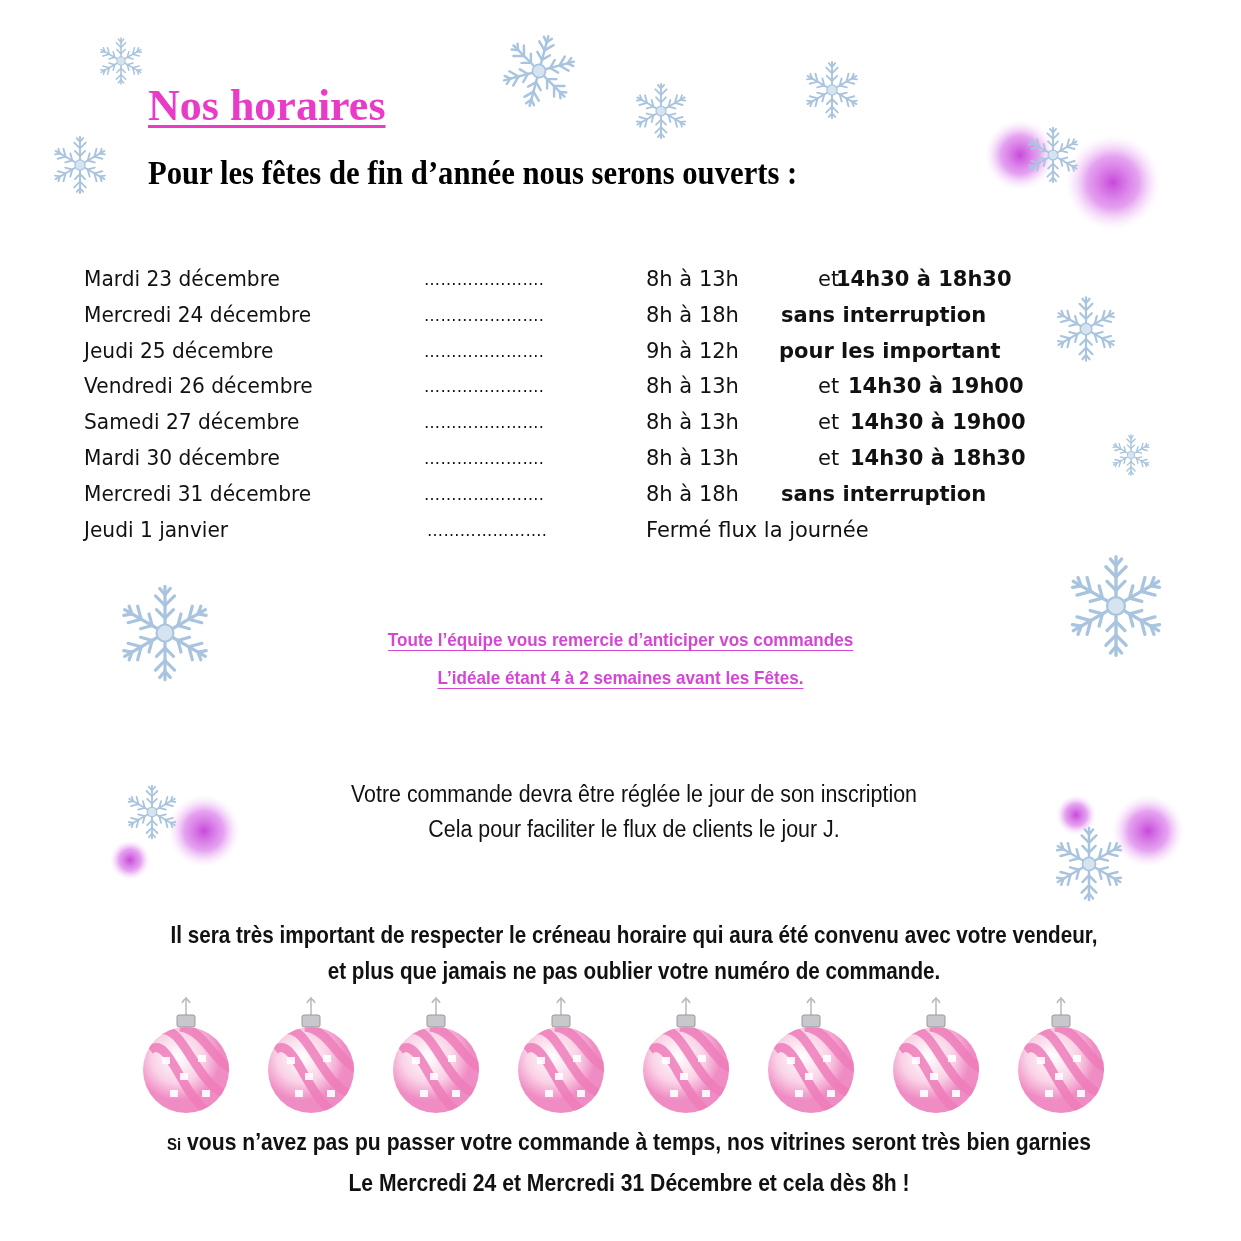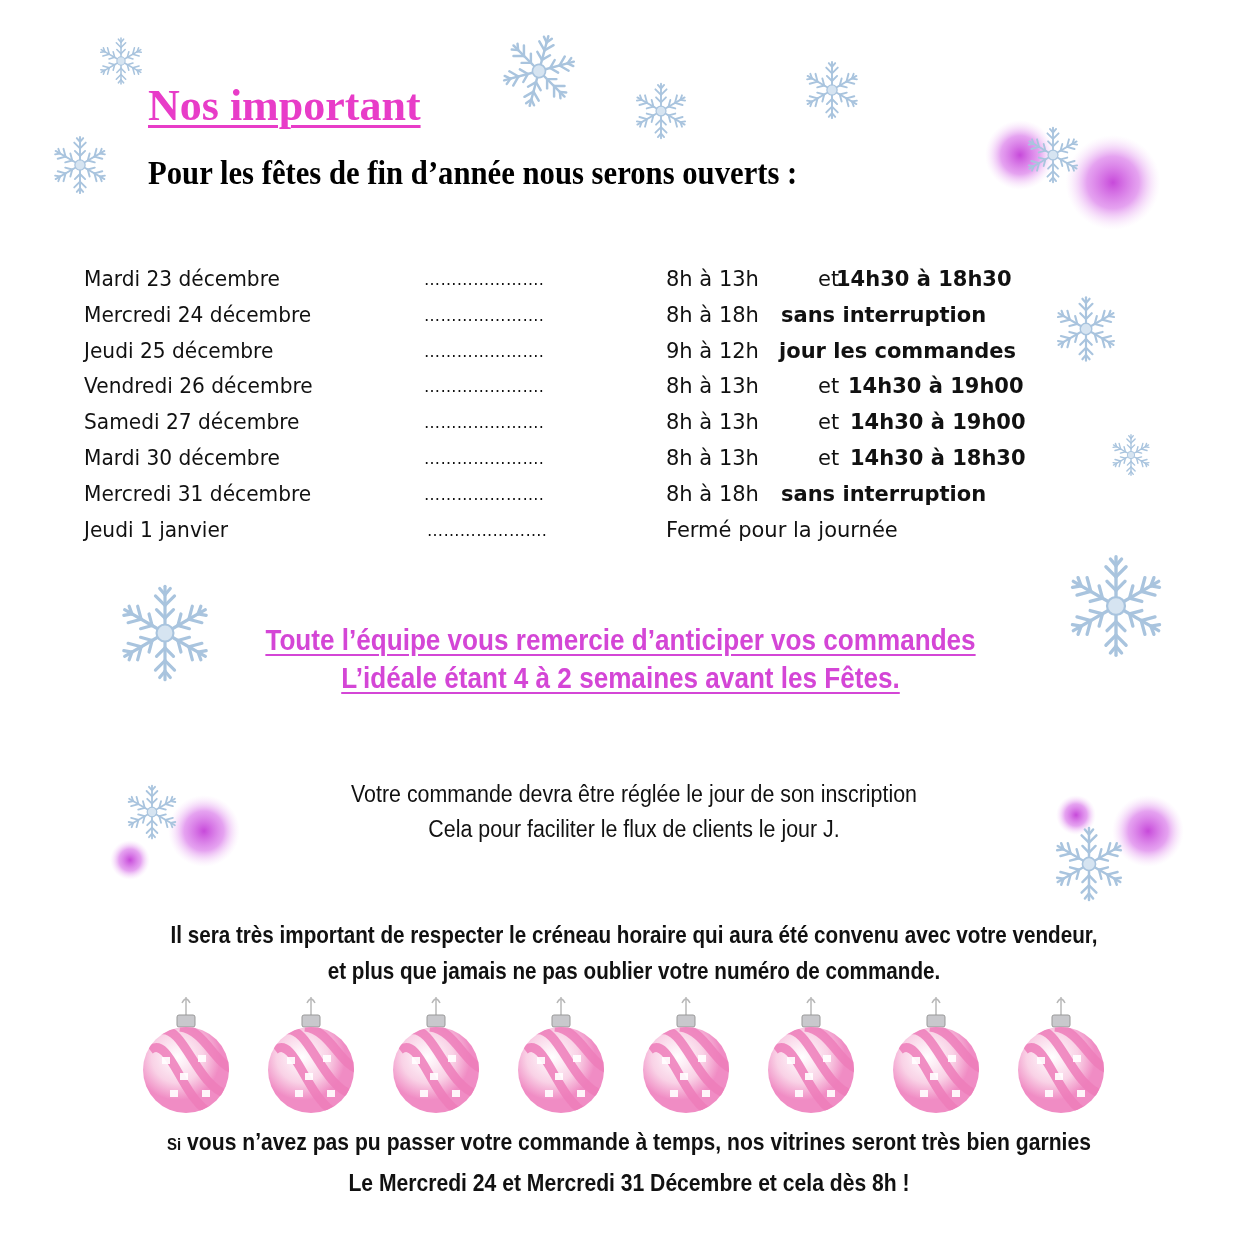--- a/index.html
+++ b/index.html
@@ -5,24 +5,24 @@
   html, body { margin: 0; padding: 0; background: #ffffff; }
   body { width: 1241px; height: 1241px; position: relative; overflow: hidden; font-family: "Liberation Sans", sans-serif; color: #111; }
   .abs { position: absolute; }
   .title { left: 148px; top: 80px; font-family: "Liberation Serif", serif; font-weight: bold; font-size: 44px; text-decoration: underline; text-decoration-thickness: 3px; text-underline-offset: 5px; letter-spacing: 0px; }
   .subtitle { left: 148px; top: 155px; font-family: "Liberation Serif", serif; font-weight: bold; font-size: 33px; color: #000; transform: scaleX(0.93); transform-origin: left; white-space: nowrap; }
   .schedule { left: 84px; top: 262px; font-family: "DejaVu Sans", sans-serif; font-size: 21px; color: #111; }
   .row { position: relative; height: 35.8px; line-height: 35.8px; white-space: nowrap; }
   .row span { position: absolute; top: 0; }
   .day { left: 0; transform: scaleX(0.96); transform-origin: left; }
   .dots { left: 340px; letter-spacing: 0.4px; font-size: 16px; }
-  .hours { left: 582px; }
+  .hours { left: 562px; }
   .sep { left: 734px; }
   .extra { left: 752px; font-weight: bold; }
-  .pink-msg { left: 0; width: 1241px; text-align: center; font-weight: bold; font-size: 29px; line-height: 38px; text-decoration: underline; text-underline-offset: 4px; }
+  .pink-msg { left: 0; width: 1241px; text-align: center; font-weight: bold; font-size: 19px; line-height: 38px; text-decoration: underline; text-underline-offset: 4px; }
   .pink-msg div { transform: scaleX(0.9); }
   .note { left: 0; width: 1268px; text-align: center; font-size: 23px; line-height: 35px; }
   .note div { transform: scaleX(0.93); }
   .important { left: 0; width: 1268px; text-align: center; font-weight: bold; font-size: 24px; line-height: 36px; }
   .important div { transform: scaleX(0.86); white-space: nowrap; }
   .final { left: 0; width: 1258px; text-align: center; font-weight: bold; font-size: 24px; line-height: 38px; }
   .final div { transform: scaleX(0.88); white-space: nowrap; }
   .si { font-size: 17px; }
   .ornaments { left: 140px; top: 995px; width: 980px; height: 120px; }
   .ornament { position: absolute; top: 0; width: 92px; height: 120px; }
@@ -124,21 +124,21 @@
       <circle cx="50" cy="50" r="50" fill="url(#glowGrad)"></circle>
     </svg>
   <svg class="glow" style="left:1056px;top:795px" width="40" height="40" viewBox="0 0 100 100">
       <circle cx="50" cy="50" r="50" fill="url(#glowGrad)"></circle>
     </svg>
   <svg class="flake" style="left:1048px;top:823px" width="82" height="82" viewBox="-50 -50 100 100">
       <use href="#flake"></use>
     </svg>
 </div>
 
-<div class="abs title" style="color:#E83CC8">Nos important</div>
+<div class="abs title" style="color:#E83CC8">Nos horaires</div>
 <div class="abs subtitle">Pour les fêtes de fin d’année nous serons ouverts :</div>
 
 <div class="abs schedule">
   <div class="row">
     <span class="day">Mardi 23 décembre</span>
     <span class="dots">………………….</span>
     <span class="hours">8h à 13h</span>
     <span class="sep">et</span>
     <span class="extra">14h30 à 18h30</span>
   </div>
@@ -147,21 +147,21 @@
     <span class="dots">………………….</span>
     <span class="hours">8h à 18h</span>
     <span class="sep"></span>
     <span class="extra" style="left:697px">sans interruption</span>
   </div>
   <div class="row">
     <span class="day">Jeudi 25 décembre</span>
     <span class="dots">………………….</span>
     <span class="hours">9h à 12h</span>
     <span class="sep"></span>
-    <span class="extra" style="left:695px">jour les commandes</span>
+    <span class="extra" style="left:695px">pour les important</span>
   </div>
   <div class="row">
     <span class="day">Vendredi 26 décembre</span>
     <span class="dots">………………….</span>
     <span class="hours">8h à 13h</span>
     <span class="sep">et</span>
     <span class="extra" style="left:764px">14h30 à 19h00</span>
   </div>
   <div class="row">
     <span class="day">Samedi 27 décembre</span>
@@ -180,21 +180,21 @@
   <div class="row">
     <span class="day">Mercredi 31 décembre</span>
     <span class="dots">………………….</span>
     <span class="hours">8h à 18h</span>
     <span class="sep"></span>
     <span class="extra" style="left:697px">sans interruption</span>
   </div>
   <div class="row">
     <span class="day">Jeudi 1 janvier</span>
     <span class="dots" style="left:343px">………………….</span>
-    <span class="hours">Fermé pour la journée</span>
+    <span class="hours">Fermé flux la journée</span>
     <span class="sep"></span>
     <span class="extra"></span>
   </div>
 </div>
 
 <div class="abs pink-msg" style="top:621px;color:#D446D6">
   <div>Toute l’équipe vous remercie d’anticiper vos commandes</div>
   <div>L’idéale étant 4 à 2 semaines avant les Fêtes.</div>
 </div>
 

